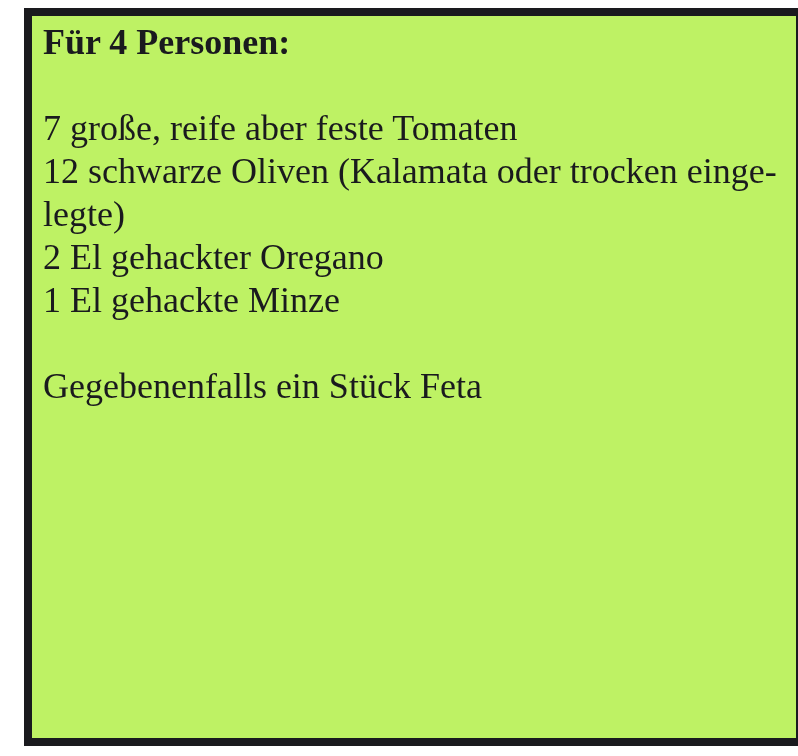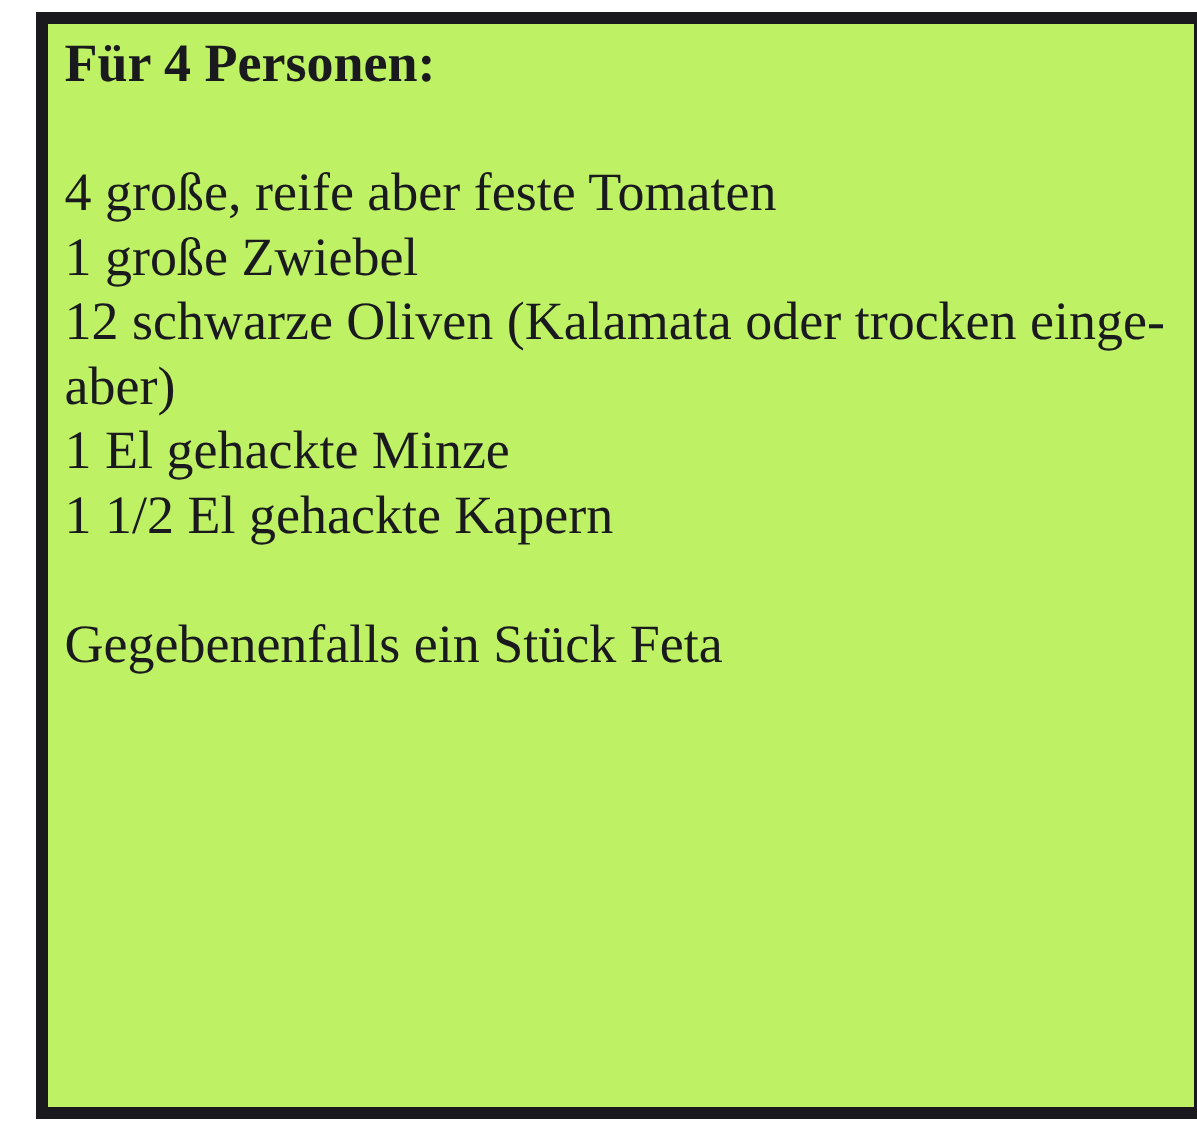--- a/index.html
+++ b/index.html
@@ -37,21 +37,20 @@
   .blank-line {
     height: 43px;
   }
 </style>
 </head>
 <body>
 
 <div class="frame">
   <div class="title">Für 4 Personen:</div>
   <div class="blank-line"></div>
-  <div class="line">4 große, reife aber feste Tomaten</div>
-  <div class="line">1 große Zwiebel</div>
+  <div class="line">7 große, reife aber feste Tomaten</div>
   <div class="line">12 schwarze Oliven (Kalamata oder trocken einge-</div>
-  <div class="line">aber)</div>
+  <div class="line">legte)</div>
+  <div class="line">2 El gehackter Oregano</div>
   <div class="line">1 El gehackte Minze</div>
-  <div class="line">1 1/2 El gehackte Kapern</div>
   <div class="blank-line"></div>
   <div class="line">Gegebenenfalls ein Stück Feta</div>
 </div>
 
 </body></html>

